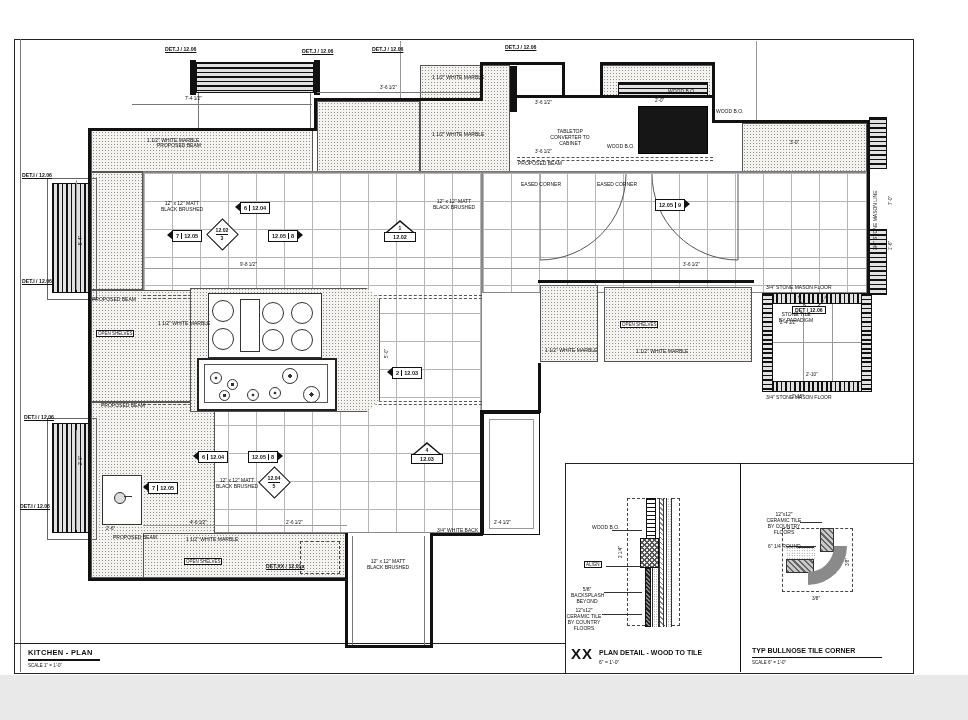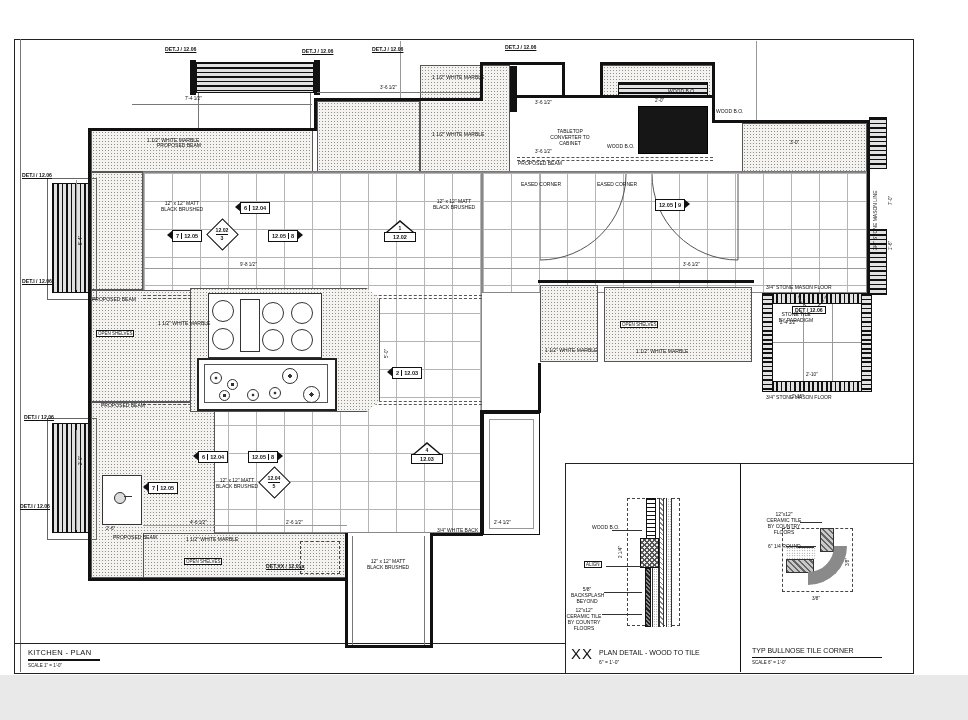--- a/index.html
+++ b/index.html
@@ -64,21 +64,21 @@
   .xhatch{position:absolute;background-color:#eee;
         background-image:repeating-linear-gradient(45deg,#555 0 1px,transparent 1px 3.5px),
                          repeating-linear-gradient(-45deg,#555 0 1px,transparent 1px 3.5px);
         border:1px solid #111;box-sizing:border-box;}
   .darkbar{position:absolute;background:repeating-linear-gradient(45deg,#222 0 1.5px,#888 1.5px 3px);
         border:1px solid #111;box-sizing:border-box;}
   .graybar{position:absolute;background:repeating-linear-gradient(45deg,#666 0 1.5px,#c9c9c9 1.5px 4px);
         border:1px solid #333;box-sizing:border-box;}
   .curveL{position:absolute;width:26px;height:26px;border-right:13px solid #8a8a8a;
         border-bottom:13px solid #8a8a8a;border-bottom-right-radius:100%;box-sizing:content-box;}
-  .ttl{position:absolute;font-weight:400;white-space:nowrap;}
+  .ttl{position:absolute;font-weight:700;white-space:nowrap;}
 </style>
 </head>
 <body>
 
 <div id="sheet">
 
   <div class="abs" style="left:0;top:675px;width:968px;height:45px;background:#e9e9e9;"></div>
   <div class="abs" style="left:14px;top:39px;width:898px;height:633px;border:1px solid #222;"></div>
   <div class="thin" style="left:20px;top:39px;width:1px;height:633px;"></div>
   <div class="thin" style="left:14px;top:643px;width:551px;height:1px;background:#222;"></div>

